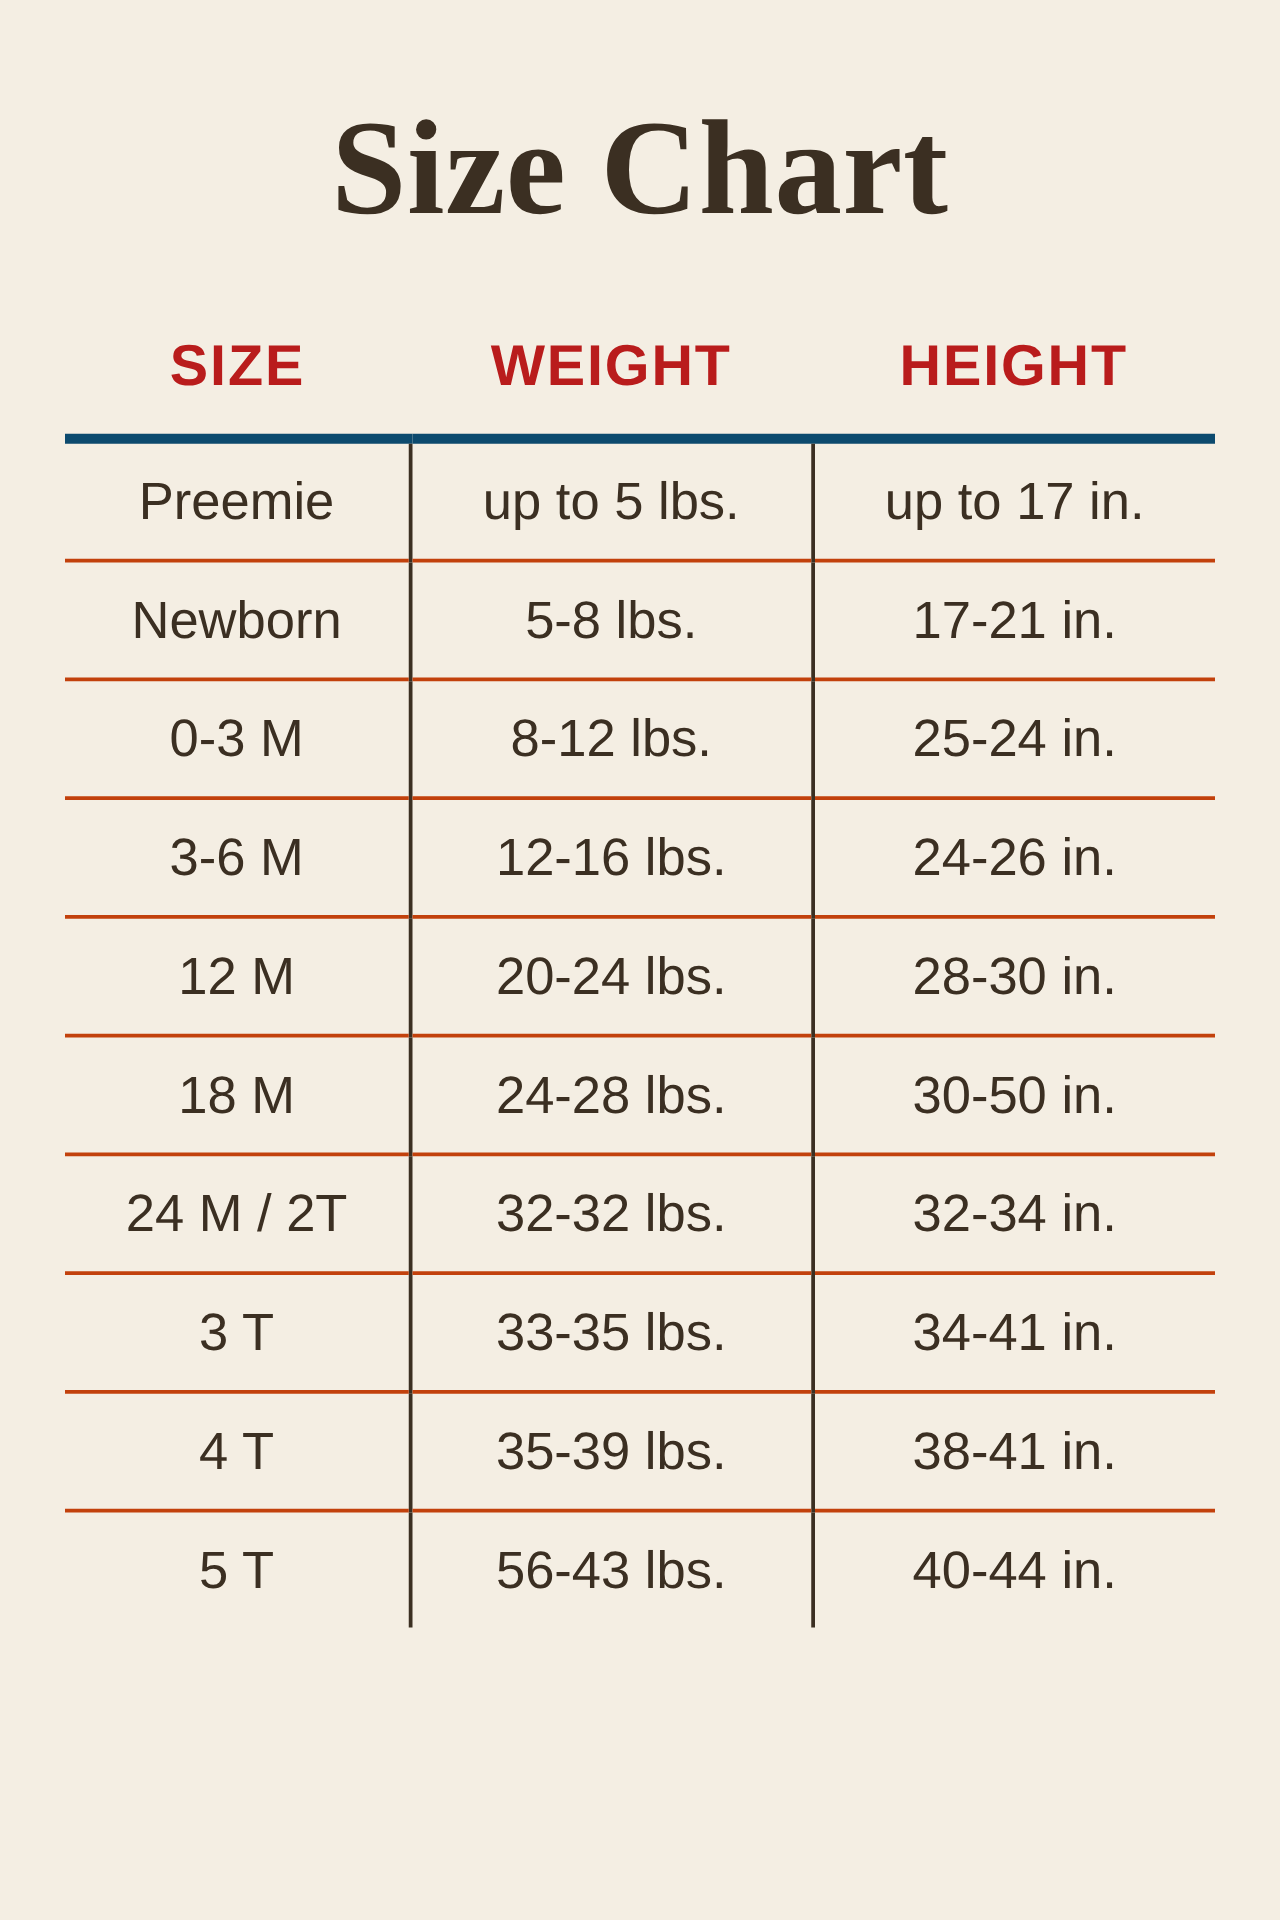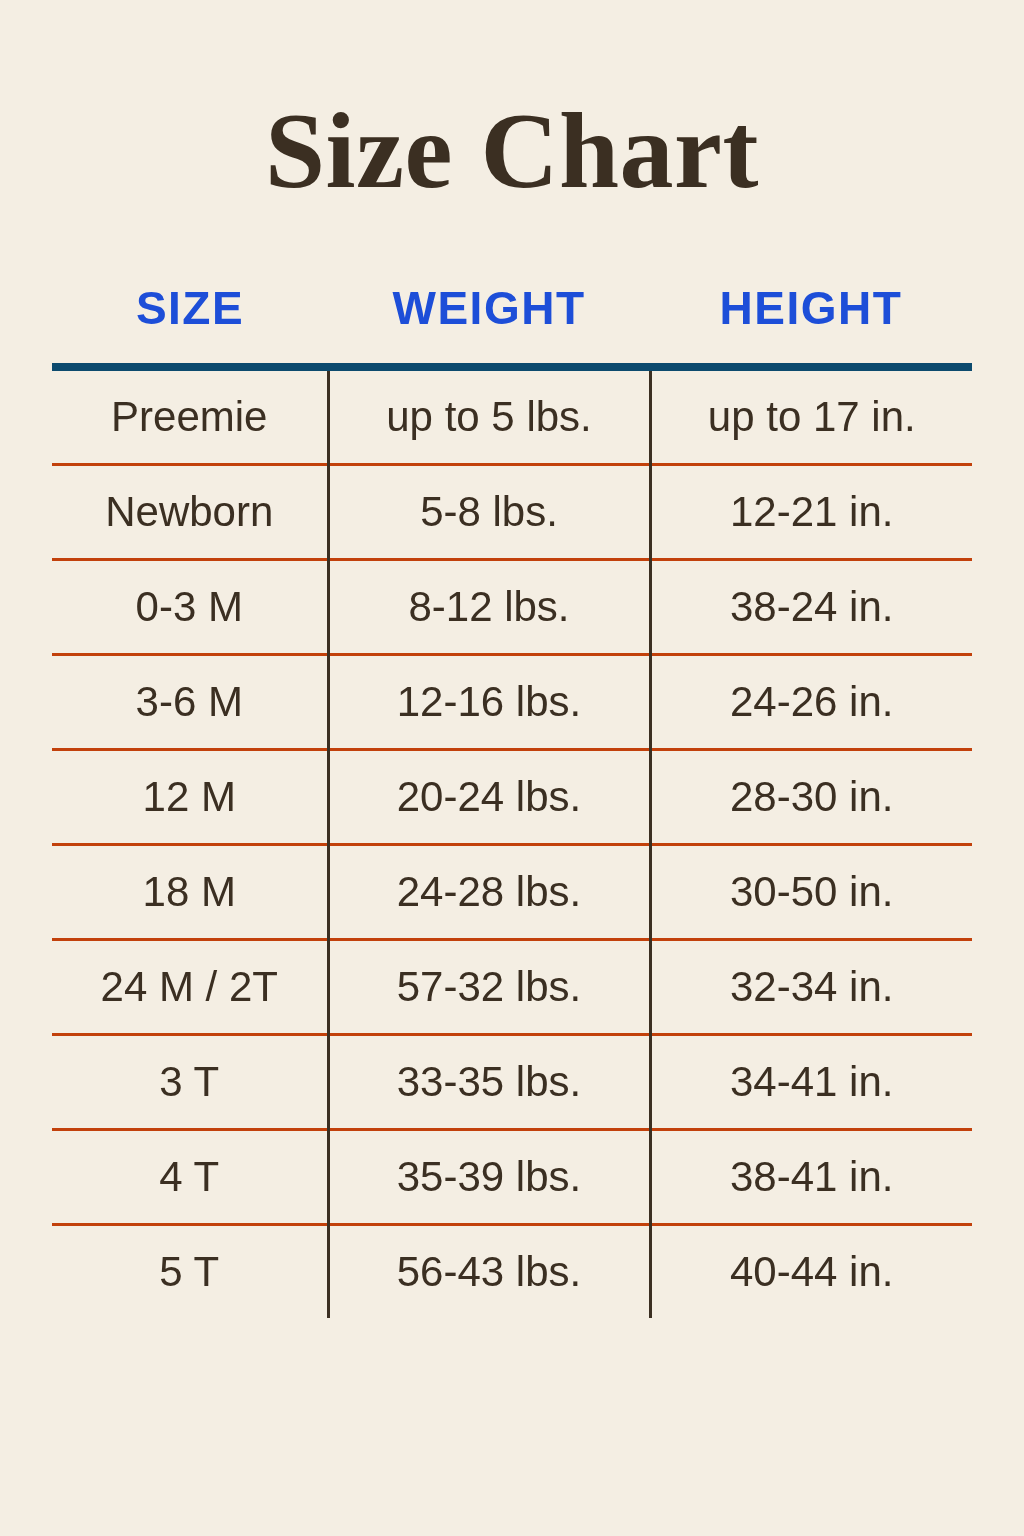--- a/index.html
+++ b/index.html
@@ -12,21 +12,21 @@
     background: #f4eee3;
     font-family: "Liberation Sans", sans-serif;
     color: #3b2f22;
     overflow: hidden;
   }
   .page {
     position: relative;
     width: 1024px;
     height: 1536px;
     box-sizing: border-box;
-    padding: 16px 52px;
+    padding: 0 52px;
   }
   .title {
     text-align: center;
     font-family: "Liberation Serif", serif;
     font-weight: bold;
     font-size: 108px;
     letter-spacing: 0.5px;
     color: #3b2f22;
     margin: 0;
     padding-top: 78px;
@@ -41,21 +41,21 @@
   table.size-chart col.c1 { width: 30%; }
   table.size-chart col.c2 { width: 35%; }
   table.size-chart col.c3 { width: 35%; }
 
   thead th {
     font-size: 46px;
     font-weight: bold;
     letter-spacing: 1.5px;
     padding: 0 0 28px 0;
     text-align: center;
-    color: #1d4ed8;
+    color: #b91c1c;
     border: none;
   }
   tbody td {
     font-size: 42px;
     text-align: center;
     padding: 22px 6px;
     color: #3b2f22;
     border-top: 3px solid #c2410c;
     border-left: 3px solid #3b2f22;
     font-weight: 400;
@@ -92,45 +92,45 @@
     </thead>
     <tbody>
       <tr>
         <td>Preemie</td>
         <td>up to 5 lbs.</td>
         <td>up to 17 in.</td>
       </tr>
       <tr>
         <td>Newborn</td>
         <td>5-8 lbs.</td>
-        <td>12-21 in.</td>
+        <td>17-21 in.</td>
       </tr>
       <tr>
         <td>0-3 M</td>
         <td>8-12 lbs.</td>
-        <td>38-24 in.</td>
+        <td>25-24 in.</td>
       </tr>
       <tr>
         <td>3-6 M</td>
         <td>12-16 lbs.</td>
         <td>24-26 in.</td>
       </tr>
       <tr>
         <td>12 M</td>
         <td>20-24 lbs.</td>
         <td>28-30 in.</td>
       </tr>
       <tr>
         <td>18 M</td>
         <td>24-28 lbs.</td>
         <td>30-50 in.</td>
       </tr>
       <tr>
         <td>24 M / 2T</td>
-        <td>57-32 lbs.</td>
+        <td>32-32 lbs.</td>
         <td>32-34 in.</td>
       </tr>
       <tr>
         <td>3 T</td>
         <td>33-35 lbs.</td>
         <td>34-41 in.</td>
       </tr>
       <tr>
         <td>4 T</td>
         <td>35-39 lbs.</td>

